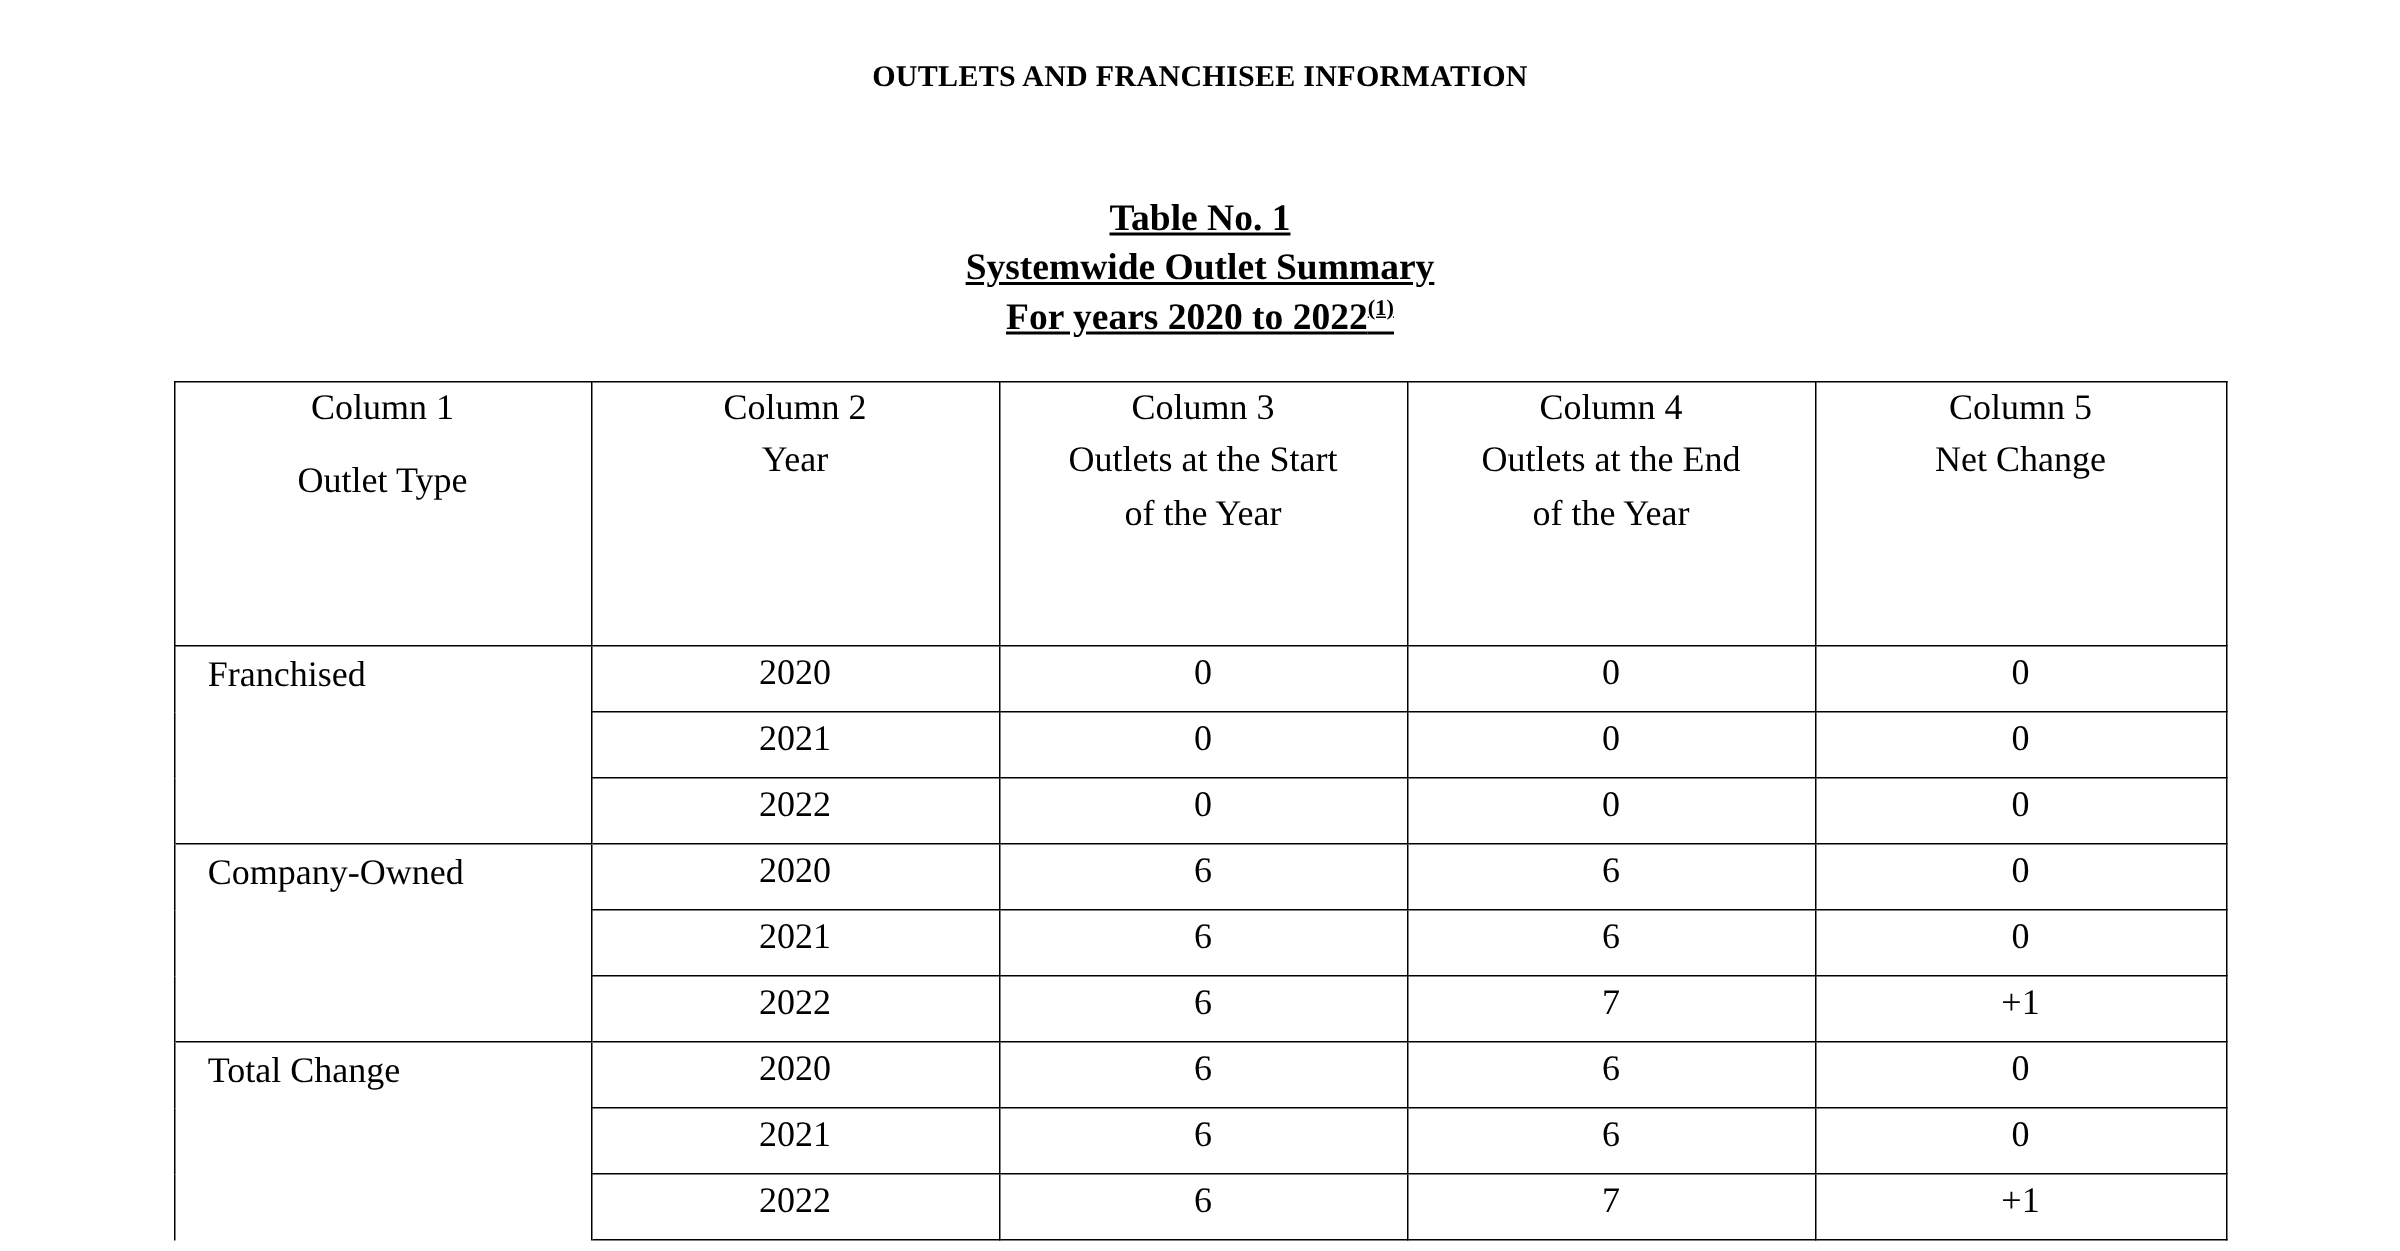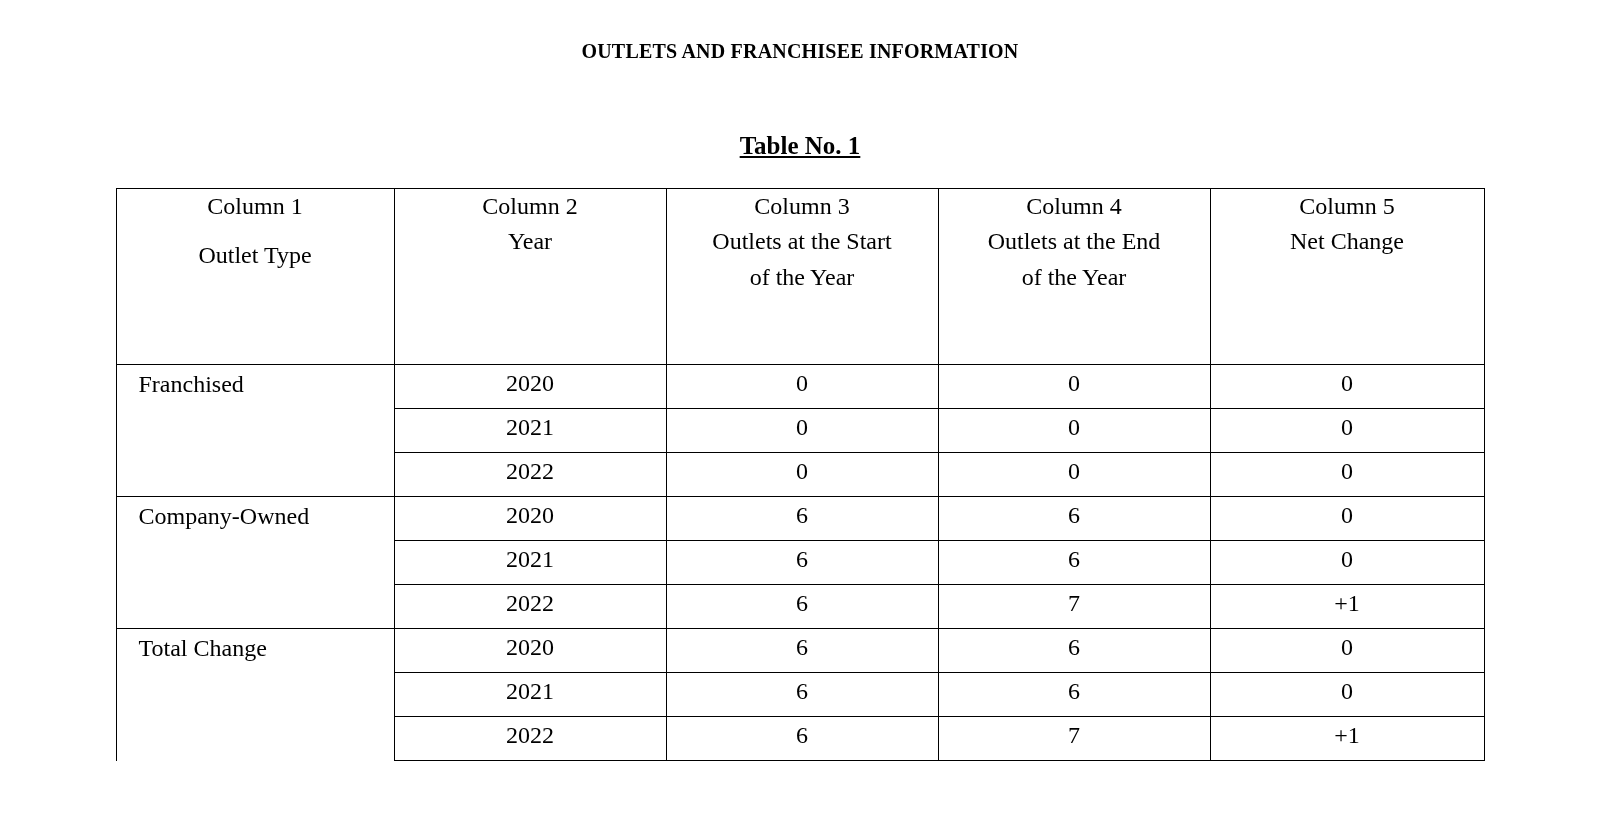--- a/index.html
+++ b/index.html
@@ -100,20 +100,22 @@
 </style>
 </head>
 <body>
 
 <div class="page">
 
   <div class="doc-title">OUTLETS AND FRANCHISEE INFORMATION</div>
 
   <div class="table-caption">
     <div><span class="caption-line">Table No. 1</span></div>
+    <div><span class="caption-line">Systemwide Outlet Summary</span></div>
+    <div><span class="caption-line"><span>For years 2020 to 2022</span><span class="sup">(1)</span></span></div>
   </div>
 
   <table class="outlets">
     <colgroup>
       <col class="c1">
         <col class="c2">
         <col class="c3">
         <col class="c4">
         <col class="c5">
     </colgroup>

